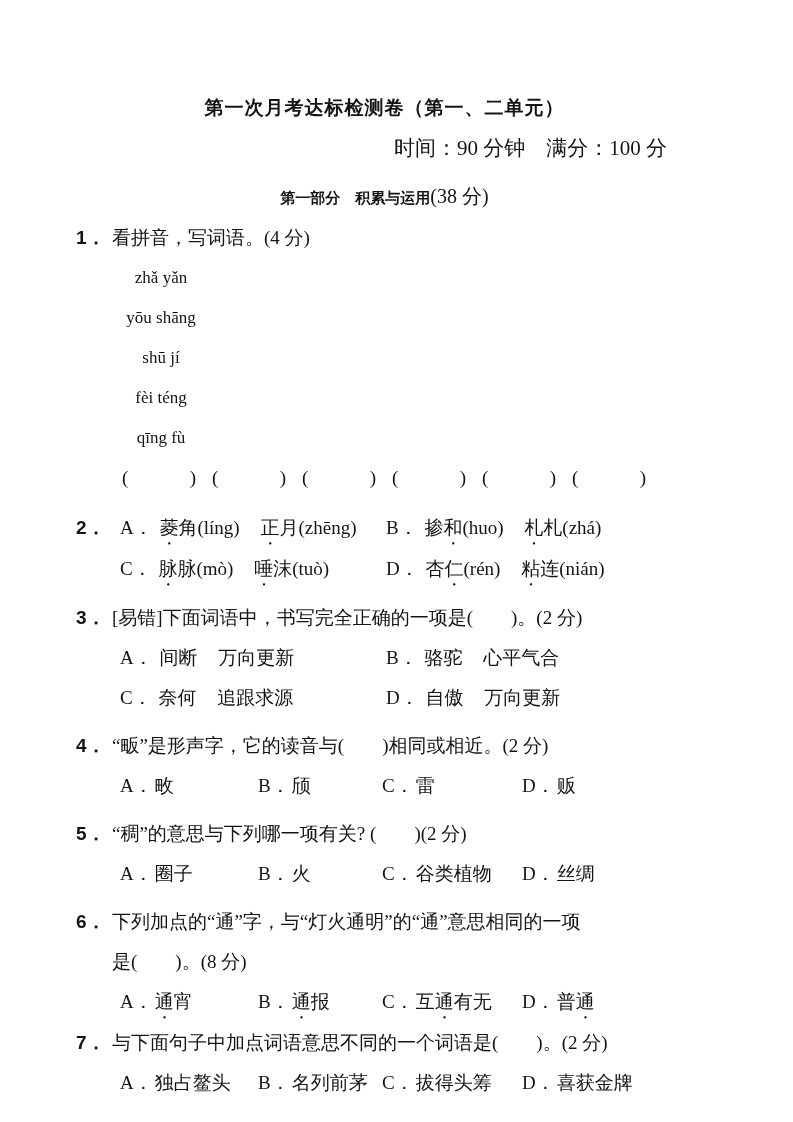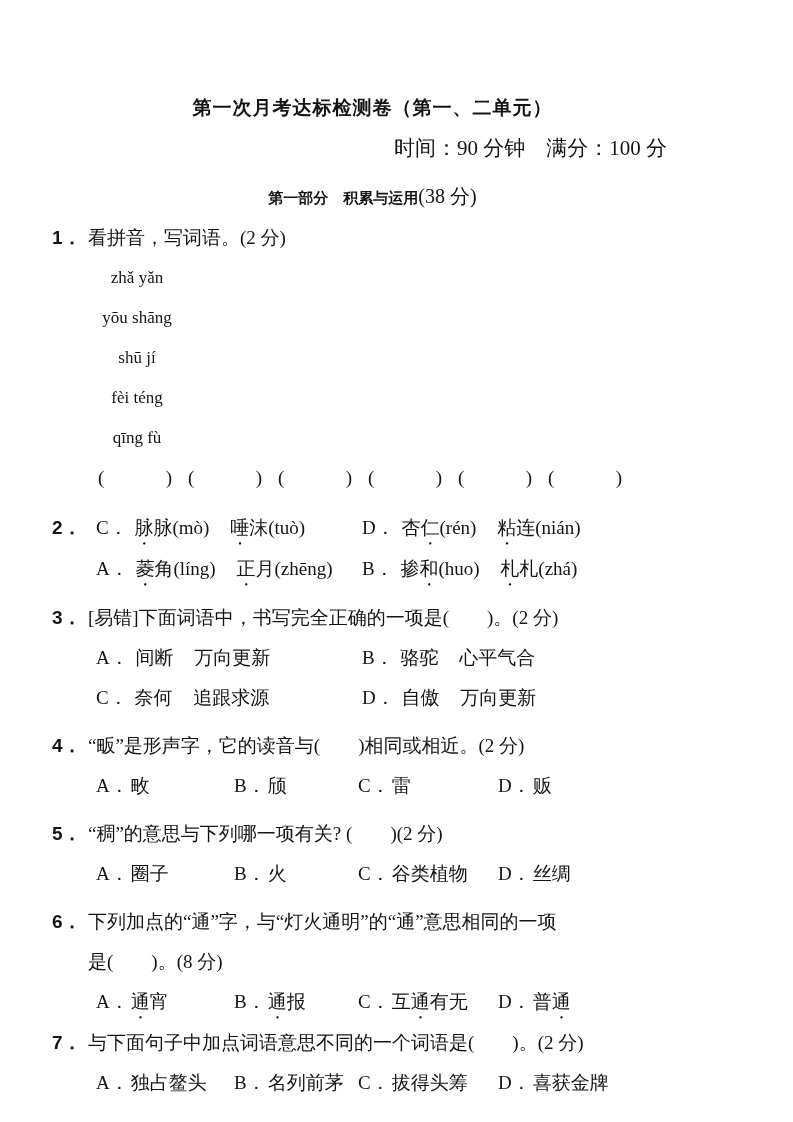--- a/index.html
+++ b/index.html
@@ -3,21 +3,21 @@
 <meta charset="utf-8">
 <style>
   html,body{margin:0;padding:0;}
   body{
     width:793px;height:1122px;background:#ffffff;color:#141414;
     font-family:"Liberation Serif","DejaVu Serif",serif;
     -webkit-font-smoothing:antialiased;
   }
   .page{
     box-sizing:border-box;width:793px;height:1122px;
-    padding:88px 100px 0 52px;overflow:hidden;background:#fff;
+    padding:88px 100px 0 76px;overflow:hidden;background:#fff;
   }
   .title{
     font-size:19px;font-weight:700;text-align:center;line-height:40px;
     letter-spacing:1px;white-space:nowrap;
   }
   .meta{
     font-size:21px;text-align:right;padding-right:26px;line-height:40px;white-space:nowrap;
   }
   .section{text-align:center;line-height:40px;margin-top:8px;white-space:nowrap;}
   .section-bold{
@@ -80,21 +80,21 @@
 
   <div class="meta">时间：90 分钟　满分：100 分</div>
 
   <div class="section">
     <span class="section-bold">第一部分　积累与运用</span><span class="section-score">(38 分)</span>
   </div>
 
   <div class="q">
     <div class="num">1．</div>
     <div class="qbody">
-      <div class="qtext">看拼音，写词语。(2 分)</div>
+      <div class="qtext">看拼音，写词语。(4 分)</div>
       <div class="pyrow">
         <span class="pycell">zhǎ yǎn</span>
         <span class="pycell">yōu shāng</span>
         <span class="pycell">shū jí</span>
         <span class="pycell">fèi téng</span>
         <span class="pycell">qīng fù</span>
       </div>
       <div class="blankrow">
         <span class="blank">
             <span>(</span>
@@ -122,40 +122,40 @@
           </span>
       </div>
     </div>
   </div>
 
   <div class="q mt10">
     <div class="num">2．</div>
     <div class="qbody">
       <div class="optrow2">
         <span class="c1">
+          <span class="olabel">A．</span>
+          <span class="itm"><span class="em">菱</span><span>角(líng)</span></span>
+          <span class="itm"><span class="em">正</span><span>月(zhēng)</span></span>
+        </span>
+        <span class="c2">
+          <span class="olabel">B．</span>
+          <span class="itm"><span>掺</span><span class="em">和</span><span>(huo)</span></span>
+          <span class="itm"><span class="em">札</span><span>札(zhá)</span></span>
+        </span>
+      </div>
+      <div class="optrow2">
+        <span class="c1">
           <span class="olabel">C．</span>
           <span class="itm"><span class="em">脉</span><span>脉(mò)</span></span>
           <span class="itm"><span class="em">唾</span><span>沫(tuò)</span></span>
         </span>
         <span class="c2">
           <span class="olabel">D．</span>
           <span class="itm"><span>杏</span><span class="em">仁</span><span>(rén)</span></span>
           <span class="itm"><span class="em">粘</span><span>连(nián)</span></span>
-        </span>
-      </div>
-      <div class="optrow2">
-        <span class="c1">
-          <span class="olabel">A．</span>
-          <span class="itm"><span class="em">菱</span><span>角(líng)</span></span>
-          <span class="itm"><span class="em">正</span><span>月(zhēng)</span></span>
-        </span>
-        <span class="c2">
-          <span class="olabel">B．</span>
-          <span class="itm"><span>掺</span><span class="em">和</span><span>(huo)</span></span>
-          <span class="itm"><span class="em">札</span><span>札(zhá)</span></span>
         </span>
       </div>
     </div>
   </div>
 
   <div class="q mt8">
     <div class="num">3．</div>
     <div class="qbody">
       <div class="qtext">[易错]下面词语中，书写完全正确的一项是(　　)。(2 分)</div>
       <div class="optrow2">

